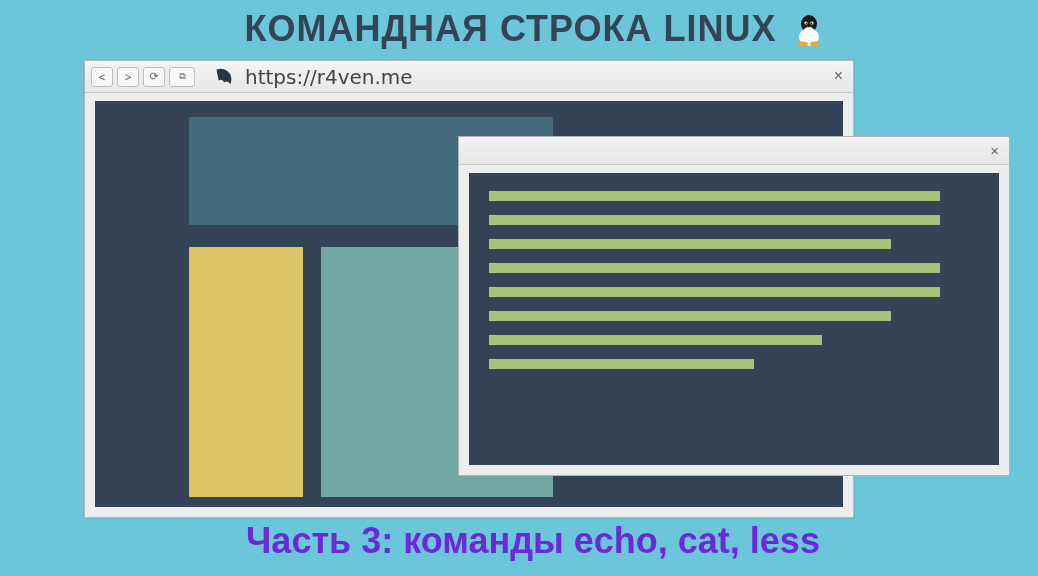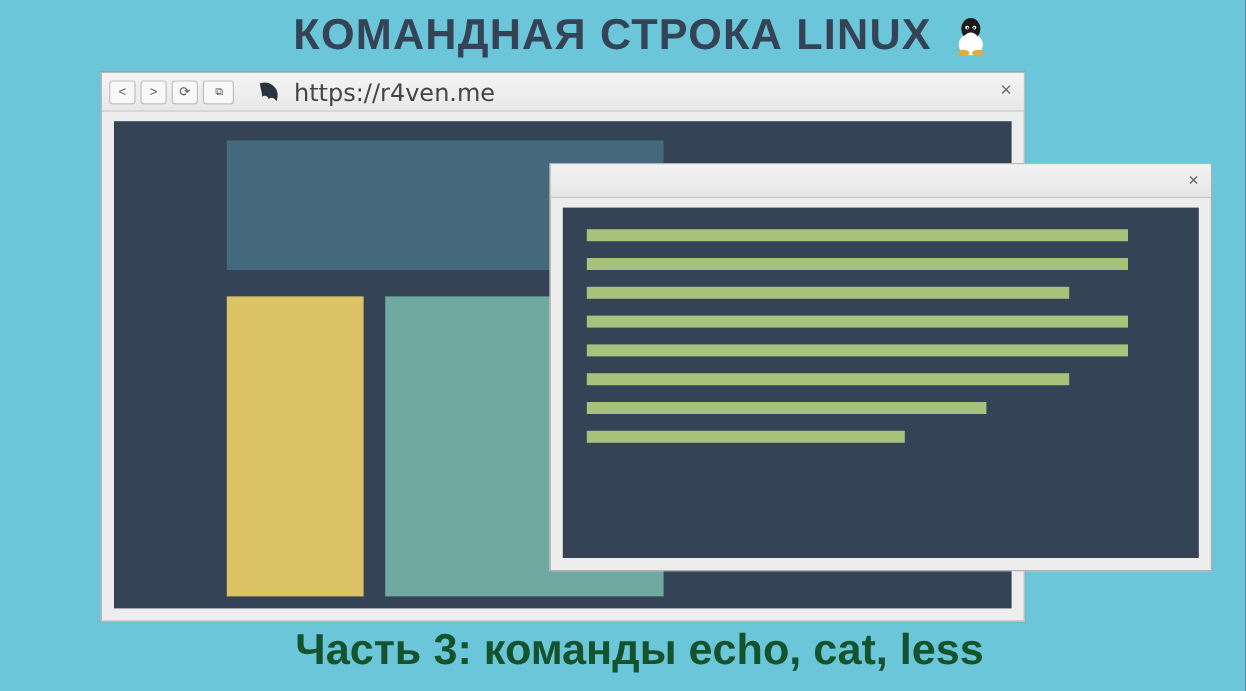--- a/index.html
+++ b/index.html
@@ -28,21 +28,21 @@
     margin-left: 6px;
   }
   .subtitle {
     position: absolute;
     bottom: 14px;
     left: 0;
     width: 100%;
     text-align: center;
     font-size: 36px;
     font-weight: 700;
-    color: #14532d;
+    color: #6d28d9;
     padding-left: 28px;
   }
 
   
   .browser {
     position: absolute;
     left: 84px;
     top: 60px;
     width: 770px;
     height: 458px;

